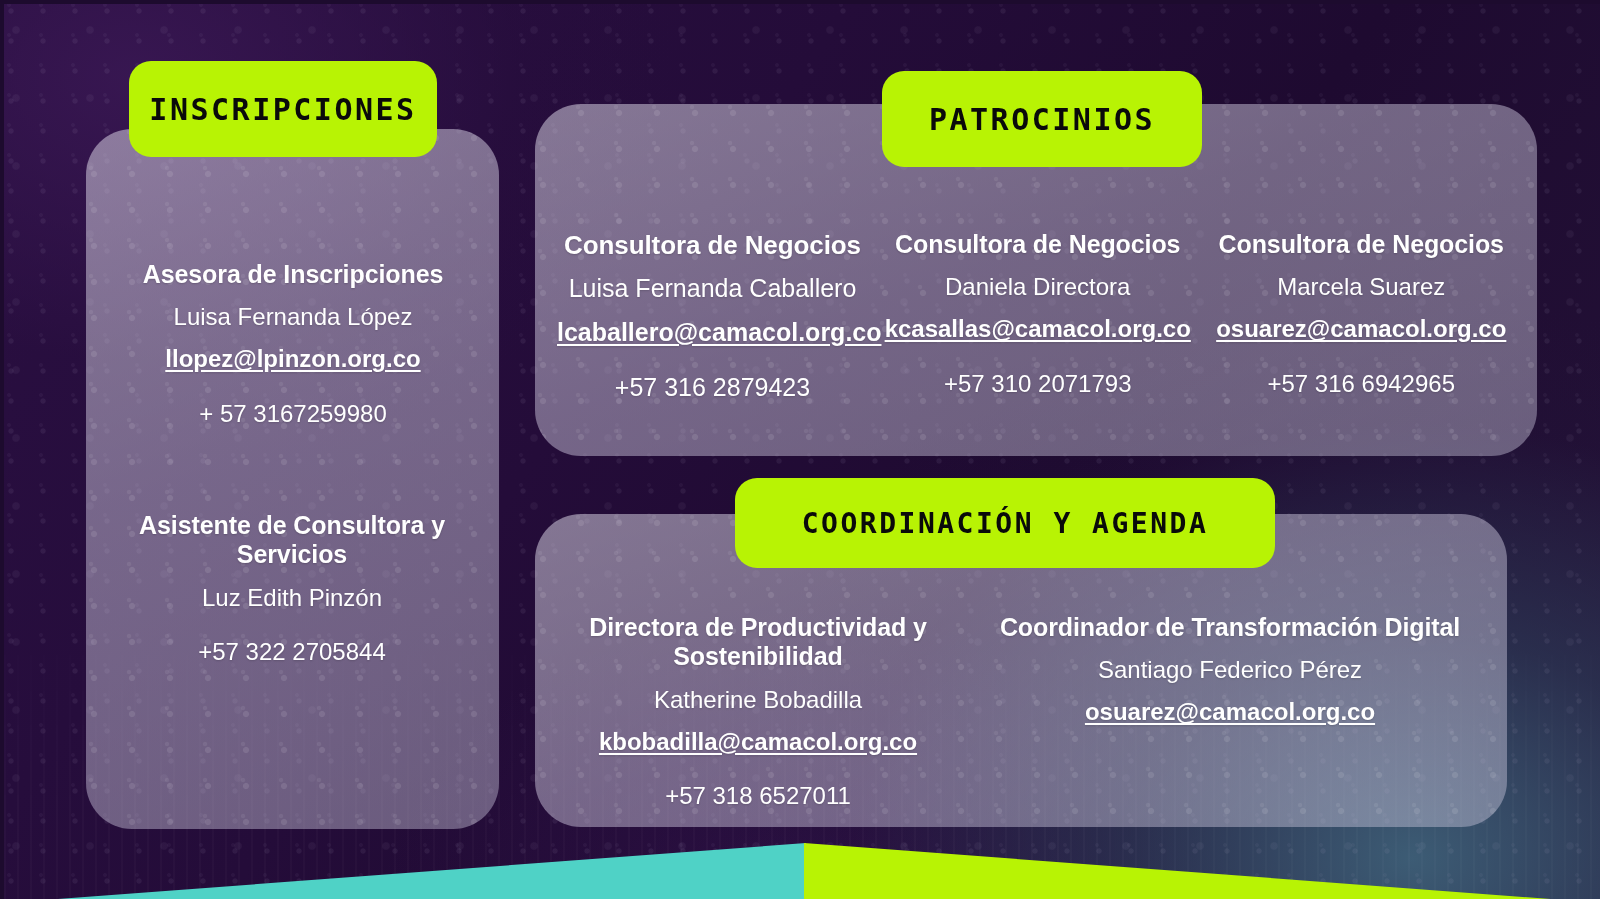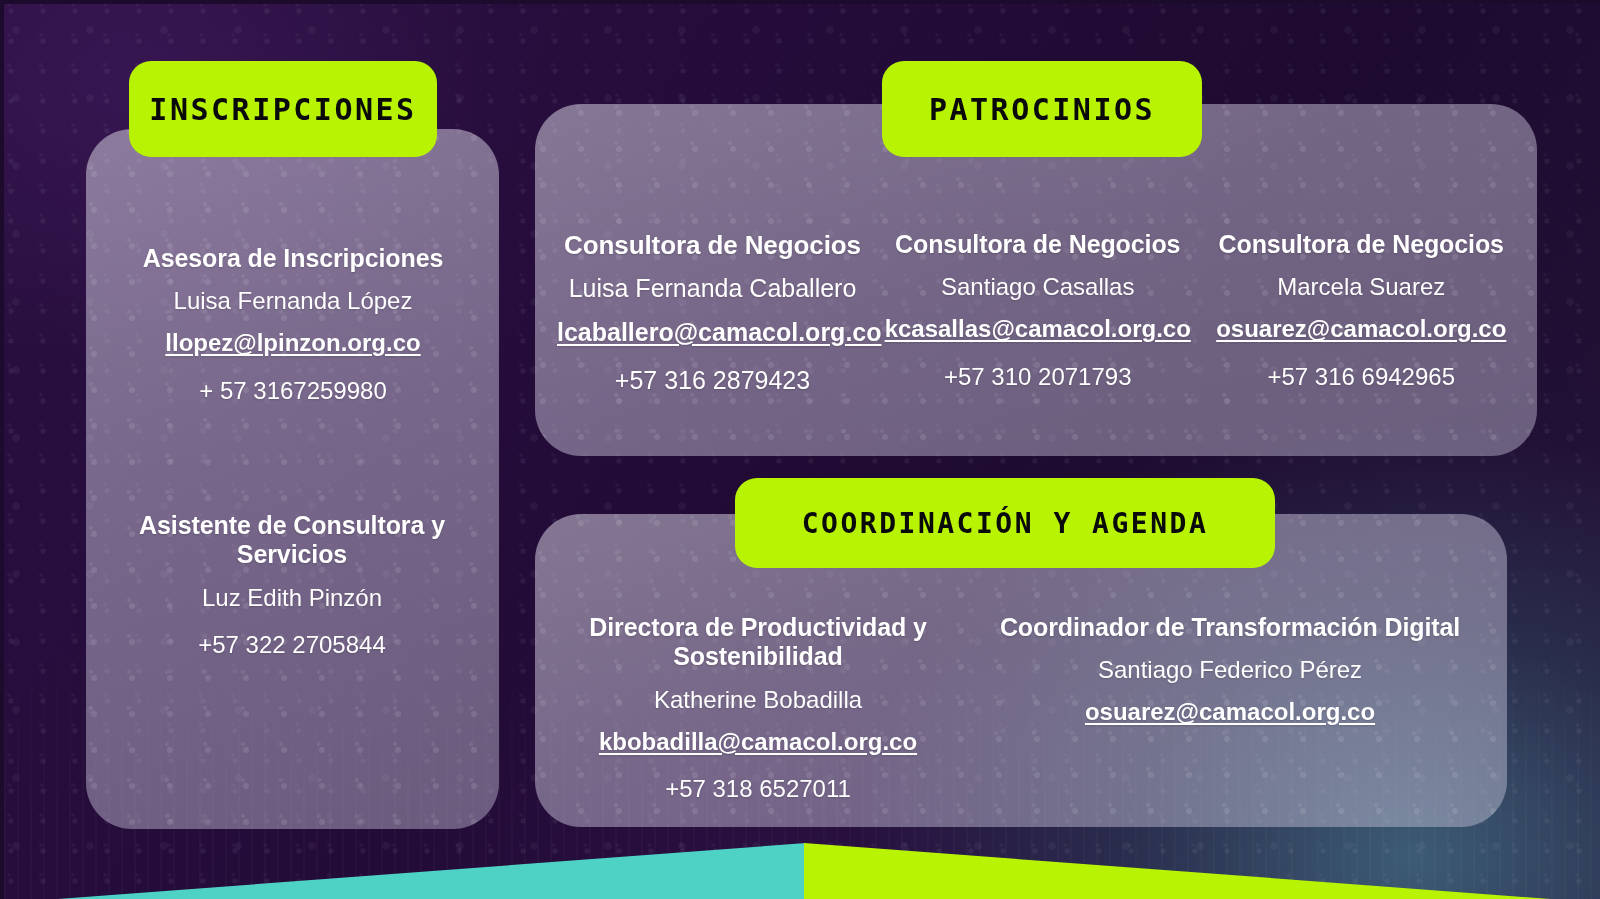--- a/index.html
+++ b/index.html
@@ -85,21 +85,21 @@
     border-radius:22px;
     display:flex; align-items:center; justify-content:center;
     color:#0a0a0a;
     font-family:"DejaVu Sans Mono","Liberation Mono",monospace;
     font-weight:700;
     letter-spacing:2.5px;
     white-space:nowrap;
     z-index:5;
   }
   #badge-inscripciones{ left:125px; top:57px;  width:308px; height:96px; font-size:30px; }
-  #badge-patrocinios  { left:878px; top:57px;  width:320px; height:96px; font-size:30px; }
+  #badge-patrocinios  { left:878px; top:67px;  width:320px; height:96px; font-size:30px; }
   #badge-coordinacion { left:731px; top:474px; width:540px; height:90px; font-size:28px; }
 
   
   .contact{ text-align:center; color:#ffffff; }
   .role{
     font-weight:700;
     font-size:25px;
     line-height:1.17;
     letter-spacing:-0.1px;
     text-shadow:0 1px 2px rgba(0,0,0,0.18);
@@ -119,26 +119,26 @@
     text-underline-offset:3px;
     margin-top:3px;
     display:block;
     color:#ffffff;
     text-shadow:0 1px 2px rgba(0,0,0,0.16);
   }
   .phone{
     font-size:24px;
     font-weight:400;
     line-height:1.3;
-    margin-top:8px;
+    margin-top:15px;
     text-shadow:0 1px 2px rgba(0,0,0,0.16);
   }
 
   
-  #contact-inscripciones-1{ position:absolute; left:95px; top:232px; width:388px; }
+  #contact-inscripciones-1{ position:absolute; left:95px; top:248px; width:388px; }
   #contact-inscripciones-2{ position:absolute; left:88px; top:499px; width:400px; }
 
   #patrocinios-row{
     position:absolute; left:541px; top:214px; width:982px;
     display:flex; justify-content:space-between; align-items:flex-start;
   }
   #patrocinios-row .contact{ width:327px; }
   #contact-patrocinios-1 .role{ font-size:26px; }
   #contact-patrocinios-1 .person,
   #contact-patrocinios-1 .email,
@@ -186,21 +186,21 @@
 <div id="patrocinios-row">
   <div class="contact" id="contact-patrocinios-1">
     <div class="role">Consultora de Negocios</div>
     <div class="person">Luisa Fernanda Caballero</div>
     <a class="email" href="#">lcaballero@camacol.org.co</a>
     <div class="phone">+57 316 2879423</div>
   </div>
 
   <div class="contact" id="contact-patrocinios-2">
     <div class="role">Consultora de Negocios</div>
-    <div class="person">Santiago Casallas</div>
+    <div class="person">Daniela Directora</div>
     <a class="email" href="#">kcasallas@camacol.org.co</a>
     <div class="phone">+57 310 2071793</div>
   </div>
 
   <div class="contact" id="contact-patrocinios-3">
     <div class="role">Consultora de Negocios</div>
     <div class="person">Marcela Suarez</div>
     <a class="email" href="#">osuarez@camacol.org.co</a>
     <div class="phone">+57 316 6942965</div>
   </div>

